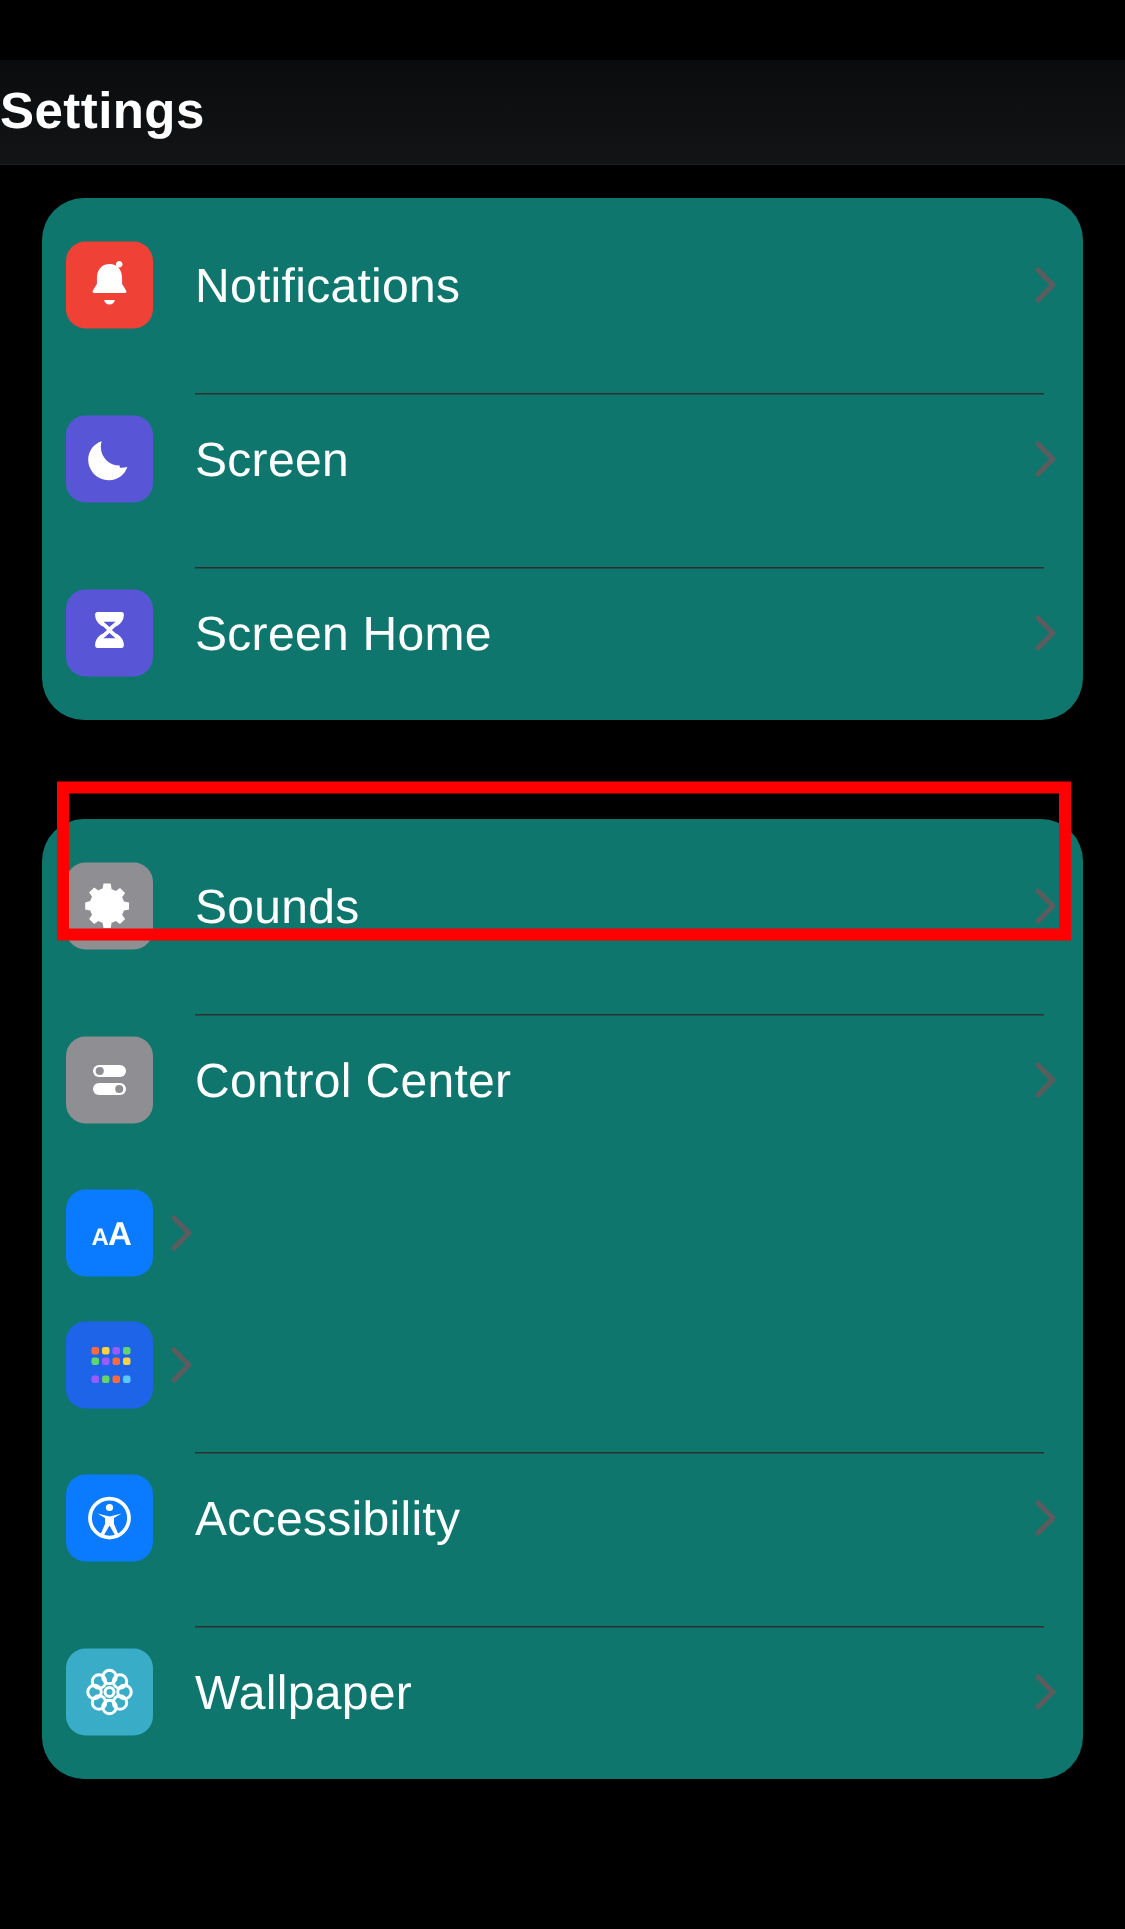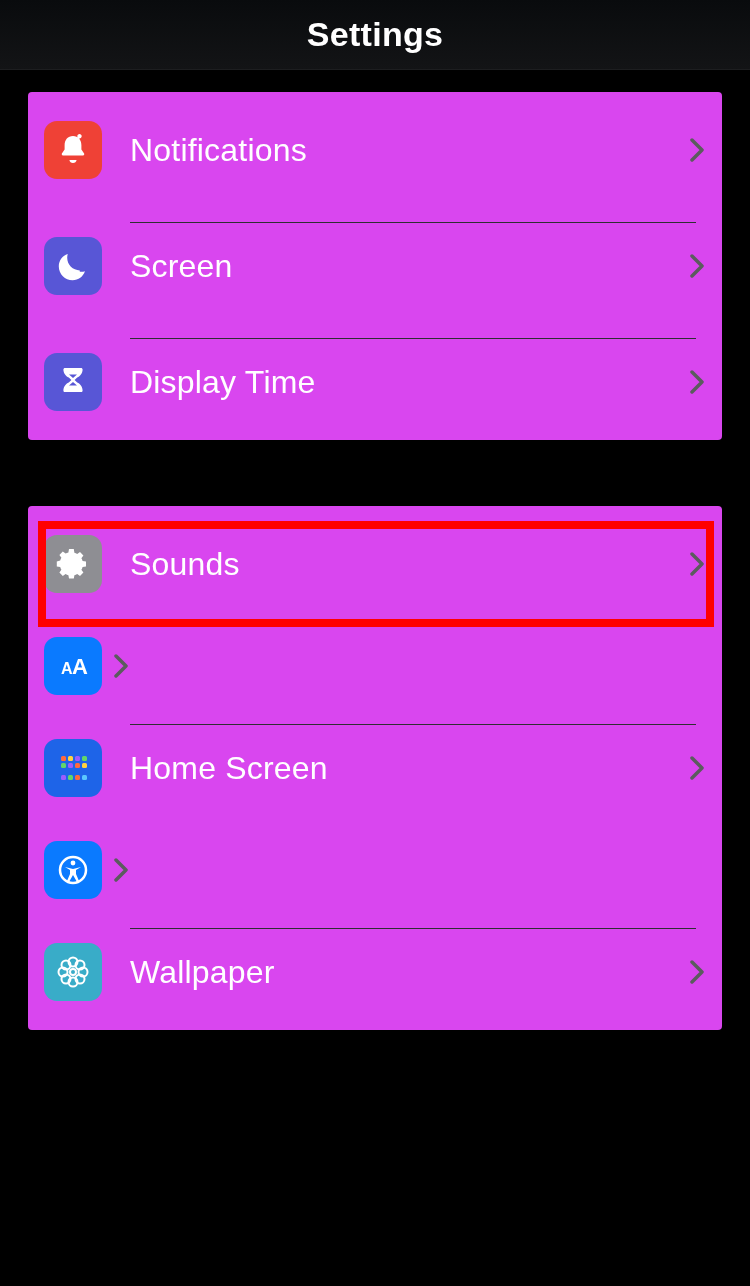--- a/index.html
+++ b/index.html
@@ -4,30 +4,30 @@
 <style>
   * { margin: 0; padding: 0; box-sizing: border-box; }
   html, body { width: 750px; height: 1286px; background: #000; font-family: -apple-system, "Helvetica Neue", Helvetica, Arial, sans-serif; color: #fff; overflow: hidden; }
 
   .header {
     width: 100%;
     height: 70px;
     background: linear-gradient(180deg, #090b0d 0%, #131416 100%);
     display: flex;
     align-items: center;
-    justify-content: center;
     border-bottom: 1px solid #1d1e20;
+    margin-top: 40px;
   }
   .header-title { font-size: 34px; font-weight: 600; letter-spacing: 0.3px; }
 
   .page { padding: 0 28px; }
 
   .group {
-    background: #d946ef;
-    border-radius: 4px;
+    background: #0f766e;
+    border-radius: 28px;
     margin-top: 22px;
     overflow: hidden;
   }
   .group.second { margin-top: 66px; }
 
   .row {
     display: flex;
     align-items: center;
     min-height: 88px;
     padding: 14px 18px 14px 16px;
@@ -123,21 +123,21 @@
     </div>
 
     <div class="row">
       <div class="icon-box ic-indigo">
         <svg viewBox="0 0 36 36">
             <path d="M10 4h16c.9 0 1.6.7 1.6 1.6 0 3.6-2.2 6.7-5.4 8l-2.6 2.4 2.6 2.4c3.2 1.3 5.4 4.4 5.4 8 0 .9-.7 1.6-1.6 1.6H10c-.9 0-1.6-.7-1.6-1.6 0-3.6 2.2-6.7 5.4-8L16.4 16l-2.6-2.4c-3.2-1.3-5.4-4.4-5.4-8C8.4 4.7 9.1 4 10 4z" fill="#fff"></path>
             <path d="M18 14l-4-3.5h8L18 14zm0 4l4 3.5h-8L18 18z" fill="#5856d6"></path>
           </svg>
       </div>
       <div class="label-wrap">
-        <span class="label">Display Time</span>
+        <span class="label">Screen Home</span>
       </div>
       <svg class="chevron" viewBox="0 0 14 24">
           <polyline points="2,2 12,12 2,22"></polyline>
         </svg>
     </div>
 
   </div>
 
   <div class="group second">
 
@@ -148,20 +148,36 @@
           </svg>
       </div>
       <div class="label-wrap">
         <span class="label">Sounds</span>
       </div>
       <svg class="chevron" viewBox="0 0 14 24">
           <polyline points="2,2 12,12 2,22"></polyline>
         </svg>
     </div>
 
+    <div class="row">
+      <div class="icon-box ic-gray">
+        <svg viewBox="0 0 36 36">
+            <rect x="7" y="8" width="22" height="8" rx="4" fill="#fff"></rect>
+            <circle cx="11.5" cy="12" r="2.7" fill="#8e8e93"></circle>
+            <rect x="7" y="20" width="22" height="8" rx="4" fill="#fff"></rect>
+            <circle cx="24.5" cy="24" r="2.7" fill="#8e8e93"></circle>
+          </svg>
+      </div>
+      <div class="label-wrap">
+        <span class="label">Control Center</span>
+      </div>
+      <svg class="chevron" viewBox="0 0 14 24">
+          <polyline points="2,2 12,12 2,22"></polyline>
+        </svg>
+    </div>
 
     <div class="row">
       <div class="icon-box ic-blue">
         <svg viewBox="0 0 36 36">
             <text x="6" y="26" font-size="16" font-weight="600" fill="#fff">A</text>
             <text x="17" y="26" font-size="22" font-weight="600" fill="#fff">A</text>
           </svg>
       </div>
       <svg class="chevron" viewBox="0 0 14 24">
           <polyline points="2,2 12,12 2,22"></polyline>
@@ -178,35 +194,35 @@
           <rect x="6" y="13" width="5" height="5" rx="1.5" fill="#62d66a"></rect>
           <rect x="13" y="13" width="5" height="5" rx="1.5" fill="#9b5cff"></rect>
           <rect x="20" y="13" width="5" height="5" rx="1.5" fill="#ff6a3d"></rect>
           <rect x="27" y="13" width="5" height="5" rx="1.5" fill="#ffd23f"></rect>
           <rect x="6" y="25" width="5" height="5" rx="1.5" fill="#9b5cff"></rect>
           <rect x="13" y="25" width="5" height="5" rx="1.5" fill="#62d66a"></rect>
           <rect x="20" y="25" width="5" height="5" rx="1.5" fill="#ff6a3d"></rect>
           <rect x="27" y="25" width="5" height="5" rx="1.5" fill="#5bc8ff"></rect>
         </svg>
       </div>
-      <div class="label-wrap">
-        <span class="label">Home Screen</span>
-      </div>
       <svg class="chevron" viewBox="0 0 14 24">
           <polyline points="2,2 12,12 2,22"></polyline>
         </svg>
     </div>
 
     <div class="row">
       <div class="icon-box ic-blue">
         <svg viewBox="0 0 36 36">
             <circle cx="18" cy="18" r="13" fill="none" stroke="#fff" stroke-width="2.5"></circle>
             <circle cx="18" cy="11" r="2.4" fill="#fff"></circle>
             <path d="M10 15l8 2 8-2-5 3v4l3 7-2 1-4-7-4 7-2-1 3-7v-4z" fill="#fff"></path>
           </svg>
+      </div>
+      <div class="label-wrap">
+        <span class="label">Accessibility</span>
       </div>
       <svg class="chevron" viewBox="0 0 14 24">
           <polyline points="2,2 12,12 2,22"></polyline>
         </svg>
     </div>
 
     <div class="row">
       <div class="icon-box ic-teal">
         <svg viewBox="0 0 36 36">
             <g fill="none" stroke="#fff" stroke-width="2">

